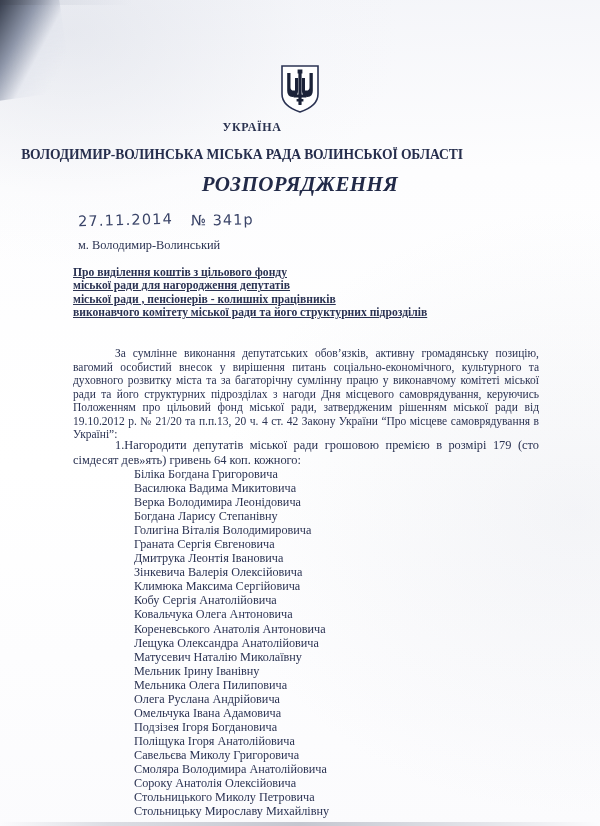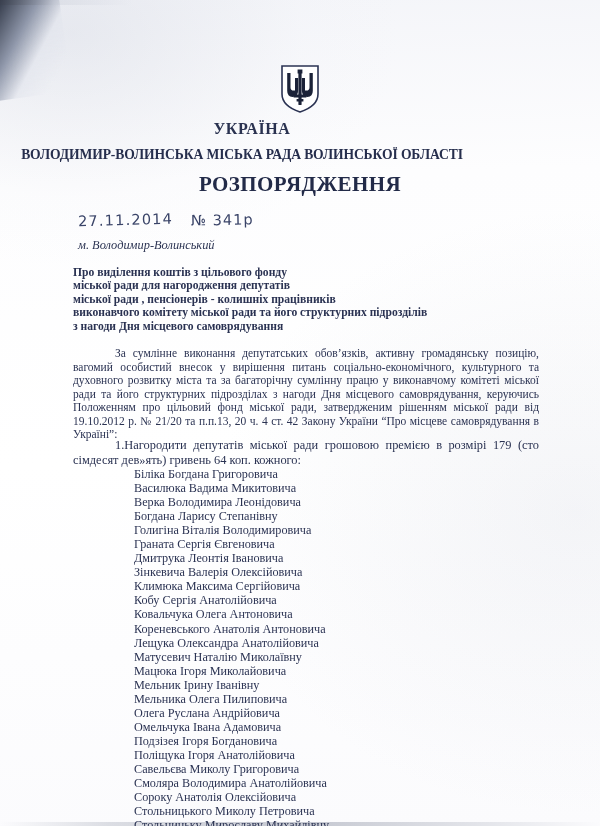--- a/index.html
+++ b/index.html
@@ -62,21 +62,21 @@
     display: inline-block;
     width: 42px;
     height: 50px;
   }
   .country {
     position: absolute;
     left: 0; top: 120px;
     width: 504px;
     text-align: center;
     font-weight: bold;
-    font-size: 16px;
+    font-size: 12px;
     letter-spacing: 0.6px;
     color: #2a3250;
   }
   .council-line {
     position: absolute;
     left: 0; top: 147px;
     width: 484px;
     text-align: center;
     font-weight: bold;
     font-size: 13.6px;
@@ -85,20 +85,21 @@
   }
   .doc-type {
     position: absolute;
     left: 0; top: 172px;
     width: 600px;
     text-align: center;
     font-weight: bold;
     font-size: 21px;
     letter-spacing: 0.4px;
     color: #222a48;
+    font-style: italic;
   }
 
   
   .hand-row {
     position: absolute;
     left: 78px;
     top: 212px;
     display: flex;
     align-items: baseline;
     gap: 18px;
@@ -116,34 +117,33 @@
     color: #3a4468;
     transform: rotate(-1.1deg);
     letter-spacing: 1px;
   }
   .city {
     position: absolute;
     left: 78px;
     top: 238px;
     font-size: 12.4px;
     color: #2c3453;
-    font-style: italic;
   }
 
   
   .subject {
     position: absolute;
     left: 73px;
     top: 266px;
     font-size: 11.6px;
     font-weight: bold;
     line-height: 13.4px;
     color: #2a3252;
   }
-  .subject div { white-space: nowrap; }
+  .subject div { white-space: nowrap; text-decoration: underline; }
 
   
   .body-par {
     position: absolute;
     left: 73px;
     top: 347px;
     width: 466px;
     font-size: 11.5px;
     line-height: 13.5px;
     text-align: justify;
@@ -207,21 +207,20 @@
     <span class="hand-num">№ 341р</span>
   </div>
 
   <div class="city">м. Володимир-Волинський</div>
 
   <div class="subject">
     <div>Про виділення коштів з цільового фонду</div>
     <div>міської ради для нагородження  депутатів</div>
     <div>міської ради ,  пенсіонерів - колишніх  працівників</div>
     <div>виконавчого комітету міської ради та його структурних підрозділів</div>
-    <div>з нагоди Дня місцевого самоврядування</div>
   </div>
 
   <div class="body-par">За сумлінне виконання депутатських обов’язків, активну громадянську позицію, вагомий особистий внесок у вирішення питань соціально-економічного, культурного та духовного розвитку міста та за багаторічну сумлінну працю у виконавчому комітеті міської ради та його структурних підрозділах з нагоди Дня місцевого самоврядування, керуючись  Положенням про цільовий фонд міської ради, затвердженим рішенням міської ради від 19.10.2012 р.  № 21/20 та п.п.13, 20  ч. 4 ст. 42 Закону  України “Про місцеве самоврядування в Україні”:</div>
 
   <div class="clause">1.Нагородити депутатів міської ради грошовою премією в розмірі 179 (сто сімдесят дев»ять) гривень 64 коп. кожного:</div>
 
   <div class="names">
     <div>Біліка Богдана Григоровича</div>
     <div>Василюка Вадима Микитовича</div>
     <div>Верка Володимира Леонідовича</div>
@@ -229,21 +228,20 @@
     <div>Голигіна Віталія Володимировича</div>
     <div>Граната Сергія Євгеновича</div>
     <div>Дмитрука Леонтія Івановича</div>
     <div>Зінкевича Валерія Олексійовича</div>
     <div>Климюка Максима Сергійовича</div>
     <div>Кобу Сергія Анатолійовича</div>
     <div>Ковальчука Олега Антоновича</div>
     <div>Кореневського Анатолія Антоновича</div>
     <div>Лещука Олександра Анатолійовича</div>
     <div>Матусевич Наталію Миколаївну</div>
-    <div>Мацюка Ігоря Миколайовича</div>
     <div>Мельник Ірину Іванівну</div>
     <div>Мельника Олега Пилиповича</div>
     <div>Олега Руслана Андрійовича</div>
     <div>Омельчука Івана Адамовича</div>
     <div>Подзізея Ігоря Богдановича</div>
     <div>Поліщука Ігоря Анатолійовича</div>
     <div>Савельєва Миколу Григоровича</div>
     <div>Смоляра Володимира Анатолійовича</div>
     <div>Сороку Анатолія Олексійовича</div>
     <div>Стольницького Миколу Петровича</div>

